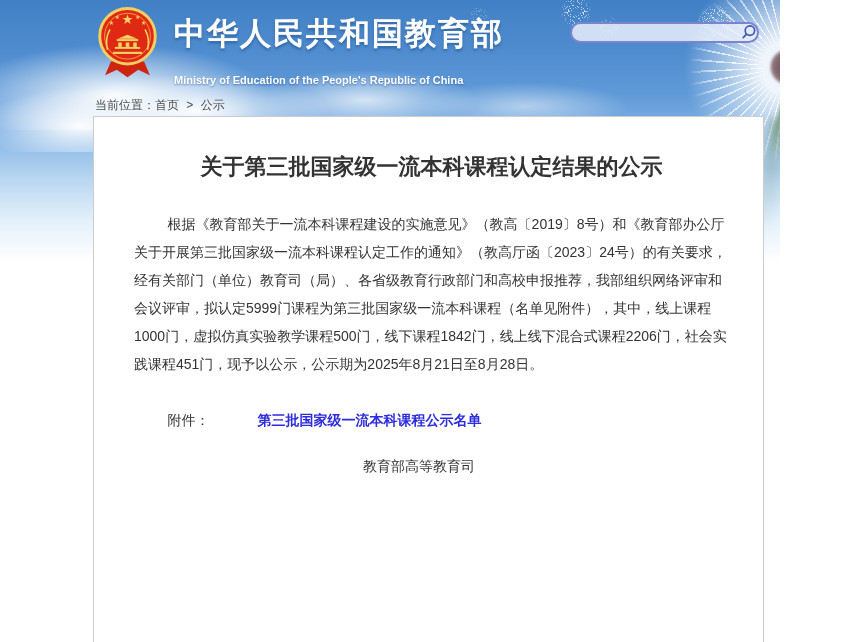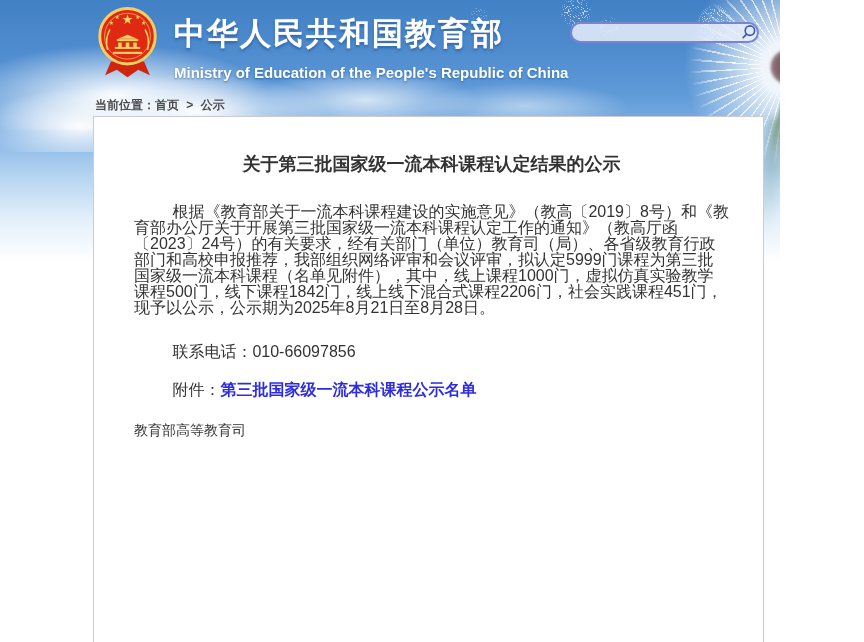--- a/index.html
+++ b/index.html
@@ -41,43 +41,43 @@
   .seed3{left:598px;top:16px;width:22px;height:22px;opacity:.55;}
   .seed4{left:470px;top:6px;width:18px;height:18px;opacity:.4;}
 
   
   .hdr{position:absolute;left:0;top:0;width:864px;height:90px;z-index:3;}
   .brand{position:absolute;left:96px;top:6px;display:flex;align-items:flex-start;text-decoration:none;cursor:pointer;}
   .brand svg{display:block;}
   .brand-text{margin-left:15px;}
   .site-title{margin-top:7px;font-size:31px;font-weight:bold;color:#fff;letter-spacing:2px;
     text-shadow:0 2px 3px rgba(22,70,130,.6),0 0 1px rgba(255,255,255,.6);white-space:nowrap;}
-  .site-subtitle{margin-top:9px;font-size:15px;font-weight:bold;color:#fff;
+  .site-subtitle{margin-top:19px;font-size:11px;font-weight:bold;color:#fff;
     text-shadow:0 1px 2px rgba(22,70,130,.55);white-space:nowrap;}
   .searchbox{position:absolute;left:570px;top:22px;width:189px;height:21px;box-sizing:border-box;
     border:2px solid #7b84cf;border-radius:13px;background:rgba(233,239,252,.85);
     display:flex;align-items:center;z-index:4;}
   .search-input{flex:1;height:15px;margin-left:9px;border:none;outline:none;background:transparent;
     font-size:12px;color:#345;}
   .search-btn{border:none;background:transparent;padding:0 5px 0 0;margin:0;cursor:pointer;
     display:flex;align-items:center;}
 
   
-  .breadcrumb{position:absolute;left:95px;top:97px;z-index:3;font-size:12px;color:#4c4c4c;font-weight:bold;}
+  .breadcrumb{position:absolute;left:95px;top:97px;z-index:3;font-size:12px;color:#4c4c4c;}
   .breadcrumb a{color:#4c4c4c;text-decoration:none;cursor:pointer;}
   .breadcrumb .sep{margin:0 4px;}
 
   
   .panel{position:absolute;left:93px;top:116px;width:671px;height:560px;box-sizing:border-box;
     background:#fff;border:1px solid #ccc;padding:31px 34px 0 40px;z-index:2;}
-  .title{margin:4px 0 28px;font-size:18px;font-weight:bold;color:#333;text-align:center;}
-  .para,.line{margin:0 0 28px;font-size:16px;line-height:16px;color:#333;text-indent:2.4em;}
+  .title{margin:4px 0 28px;font-size:22px;font-weight:bold;color:#333;text-align:center;}
+  .para,.line{margin:0 0 28px;font-size:14px;line-height:28px;color:#333;text-indent:2.4em;}
   .line{margin-bottom:22px;}
-  .attach-link{color:#2d2ddf;font-weight:bold;text-decoration:none;cursor:pointer;}
-  .sig{margin:0 25px 24px 0;font-size:14px;line-height:21px;color:#333;text-align:left;}
+  .attach-link{color:#2d2ddf;font-weight:bold;text-decoration:none;cursor:pointer;margin-left:48px;}
+  .sig{margin:0 25px 24px 0;font-size:14px;line-height:21px;color:#333;text-align:center;}
 </style>
 </head>
 <body>
 
 <div class="page">
 
   <div class="sky">
     <div class="cloud c1"></div>
     <div class="cloud c2"></div>
     <div class="cloud c3"></div>
@@ -141,21 +141,20 @@
     <span>当前位置：</span><a>首页</a>
     <span class="sep">&gt;</span>
     <a>公示</a>
   </nav>
 
   <main class="panel">
     <h1 class="title">关于第三批国家级一流本科课程认定结果的公示</h1>
 
     <p class="para">根据《教育部关于一流本科课程建设的实施意见》（教高〔2019〕8号）和《教育部办公厅关于开展第三批国家级一流本科课程认定工作的通知》（教高厅函〔2023〕24号）的有关要求，经有关部门（单位）教育司（局）、各省级教育行政部门和高校申报推荐，我部组织网络评审和会议评审，拟认定5999门课程为第三批国家级一流本科课程（名单见附件），其中，线上课程1000门，虚拟仿真实验教学课程500门，线下课程1842门，线上线下混合式课程2206门，社会实践课程451门，现予以公示，公示期为2025年8月21日至8月28日。</p>
 
-    <p class="line"><span>联系电话：</span><span>010-66097856</span></p>
 
 
 
     <p class="line"><span>附件：</span><a class="attach-link" href="#">第三批国家级一流本科课程公示名单</a></p>
 
     <p class="sig">教育部高等教育司</p>
 
   </main>
 
 </div>

